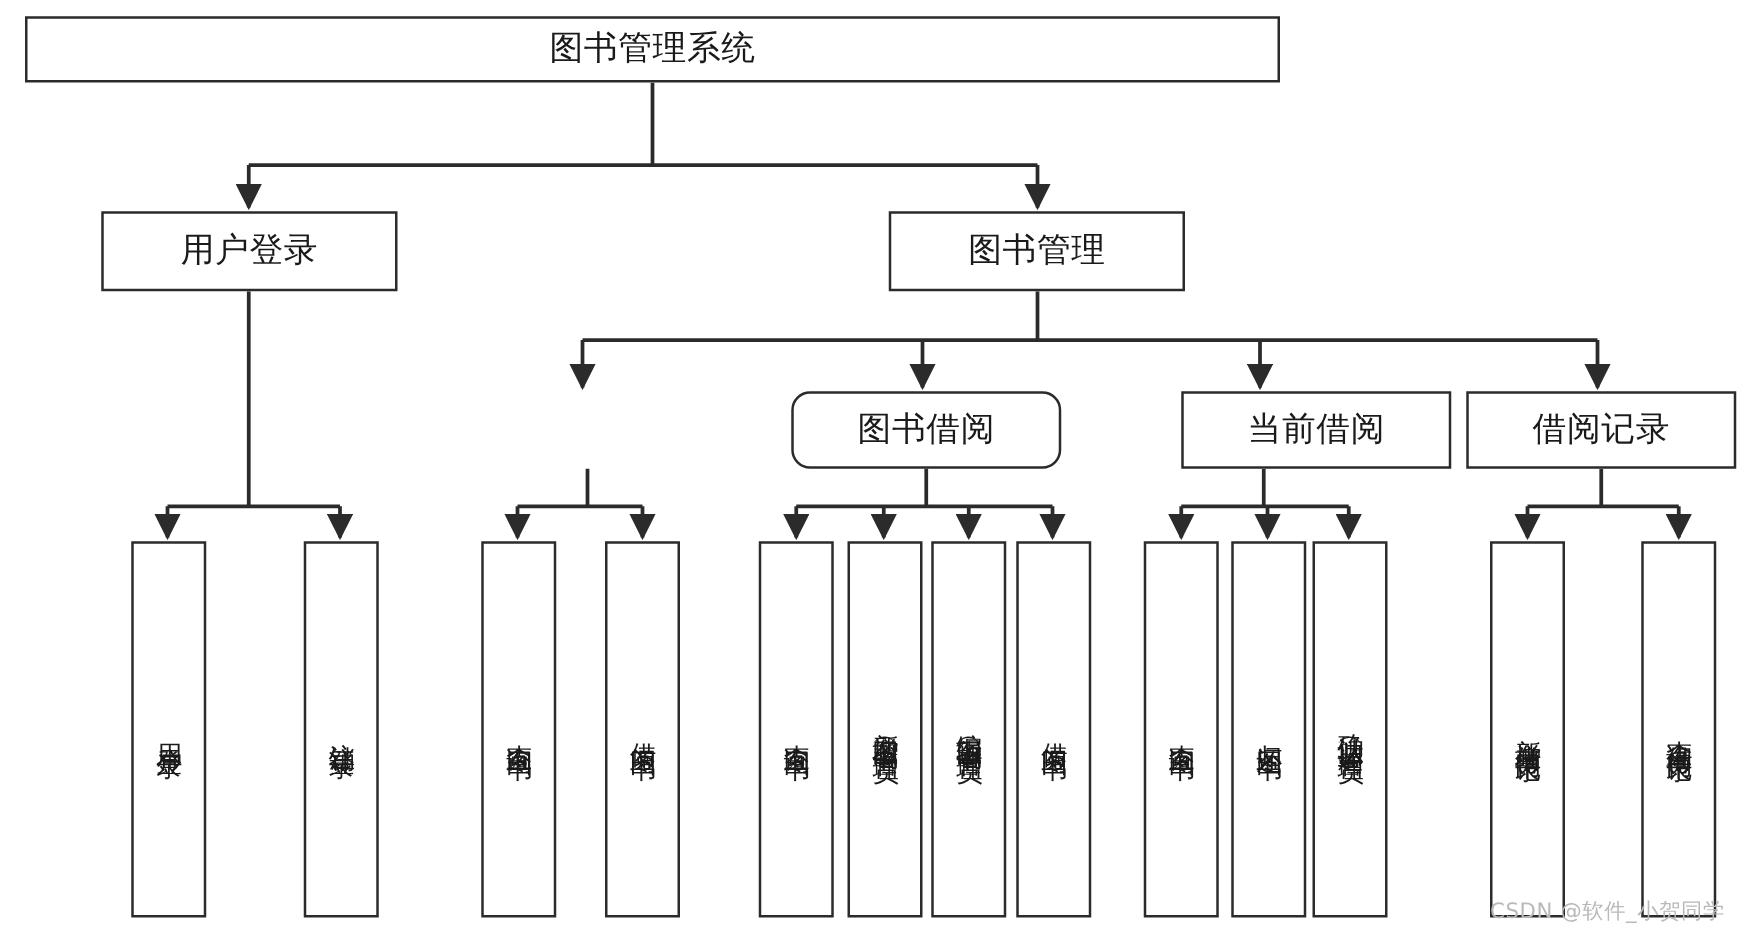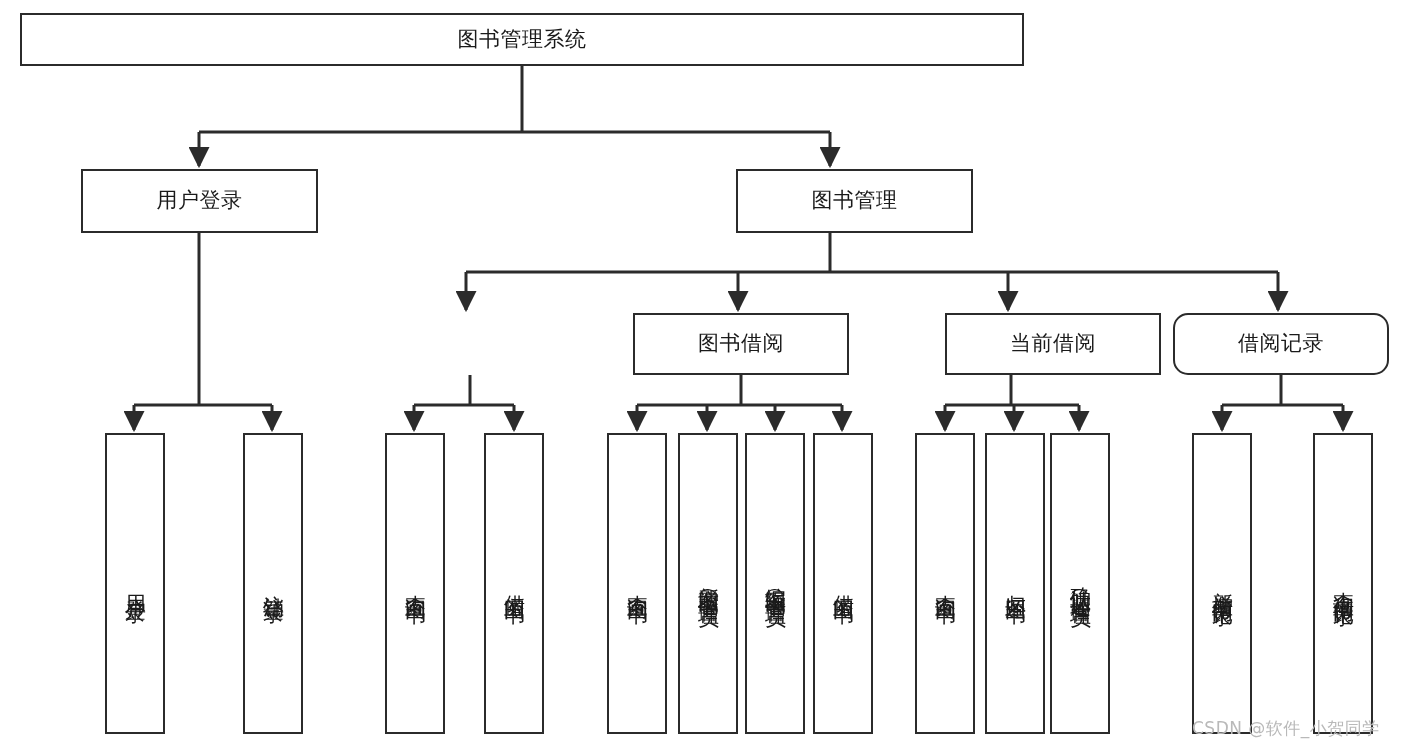--- a/index.html
+++ b/index.html
@@ -34,21 +34,21 @@
     justify-content: center;
     color: #1a1a1a;
   }
   .node .label {
     display: block;
     text-align: center;
     line-height: 1.12;
     white-space: pre;
   }
   .node.horiz .label {
-    font-size: 21px;
+    font-size: 27px;
     letter-spacing: 0.5px;
   }
   .node.vert {
     align-items: center;
     justify-content: center;
     padding-top: 0;
   }
   .node.vert .label {
     writing-mode: vertical-rl;
     text-orientation: upright;
@@ -124,31 +124,31 @@
     </g>
   </svg>
 
   <div class="node horiz" style="left: 20px; top: 13px; width: 1004px; height: 53px;">
     <span class="label">图书管理系统</span>
   </div>
 
   <div class="node horiz" style="left: 81px; top: 169px; width: 237px; height: 64px;">
     <span class="label">用户登录</span>
   </div>
-  <div class="node horiz" style="left: 711px; top: 169px; width: 237px; height: 64px; margin-left: 25px;">
+  <div class="node horiz" style="left: 711px; top: 169px; width: 237px; height: 64px;">
     <span class="label">图书管理</span>
   </div>
 
-  <div class="node horiz" style="left: 633px; top: 313px; width: 216px; height: 62px;">
+  <div class="node horiz" style="left: 633px; top: 313px; width: 216px; height: 62px; border-radius: 15px;">
     <span class="label">图书借阅</span>
   </div>
   <div class="node horiz" style="left: 945px; top: 313px; width: 216px; height: 62px;">
     <span class="label">当前借阅</span>
   </div>
-  <div class="node horiz" style="left: 1173px; top: 313px; width: 216px; height: 62px; border-radius: 15px;">
+  <div class="node horiz" style="left: 1173px; top: 313px; width: 216px; height: 62px;">
     <span class="label">借阅记录</span>
   </div>
 
   <div class="node vert" style="left: 105px; top: 433px; width: 60px; height: 301px;">
     <span class="label">用户登录</span>
   </div>
   <div class="node vert" style="left: 243px; top: 433px; width: 60px; height: 301px;">
     <span class="label">注销登录</span>
   </div>
   <div class="node vert" style="left: 385px; top: 433px; width: 60px; height: 301px;">

